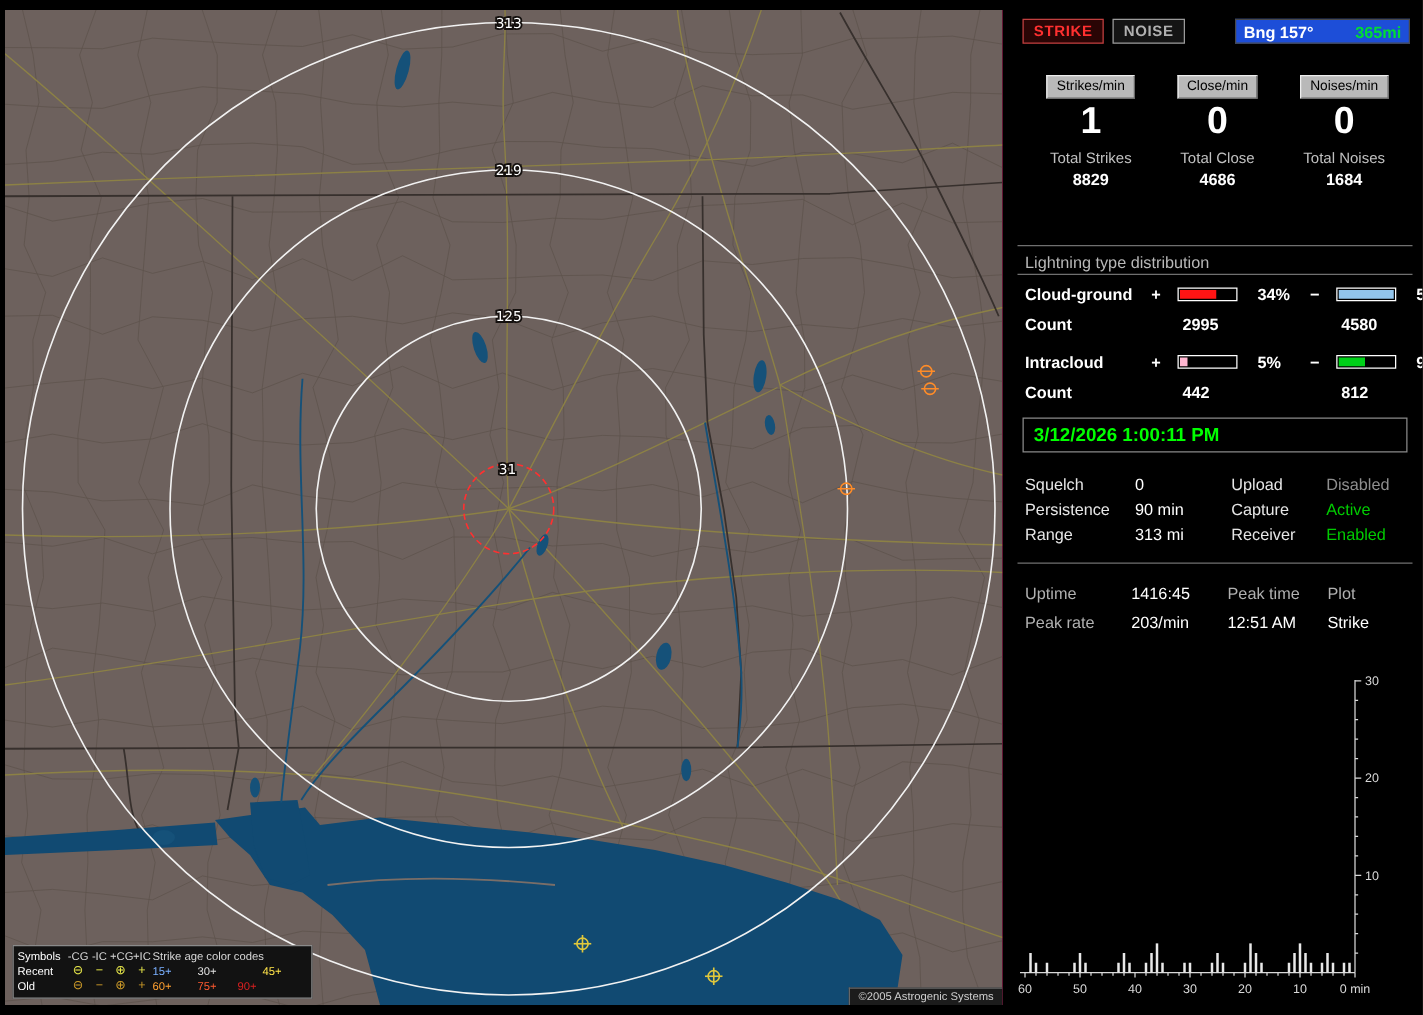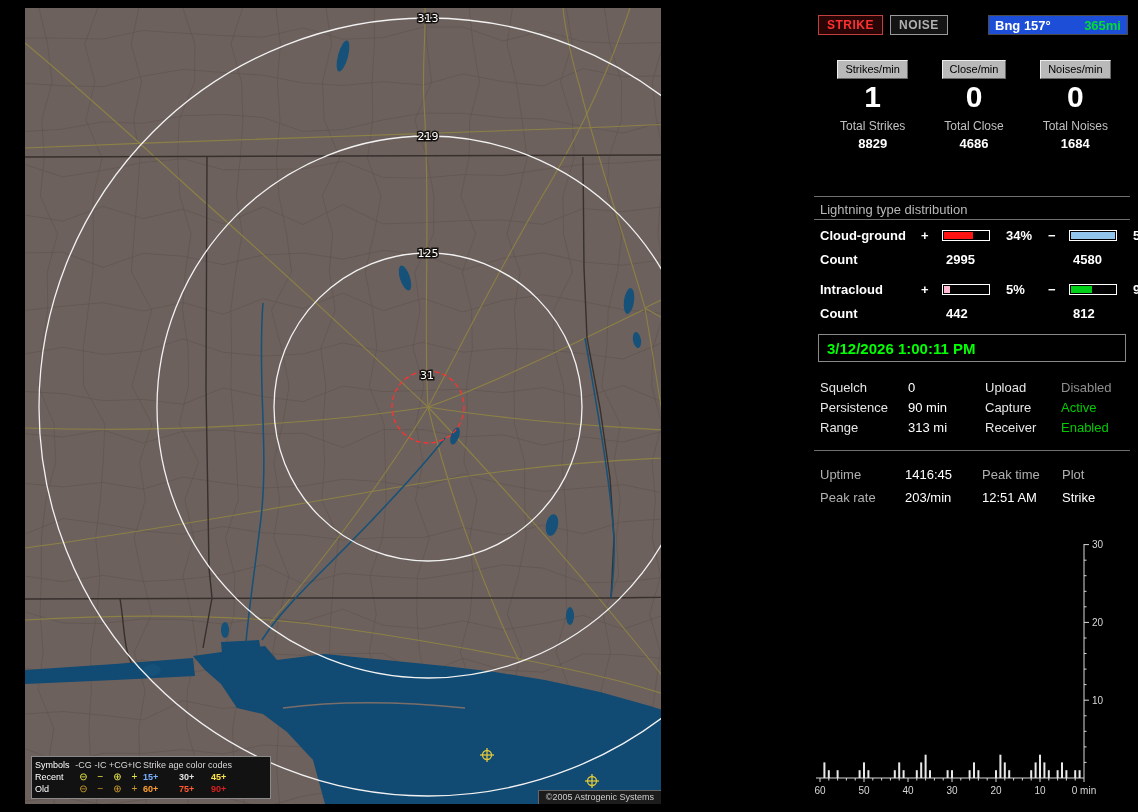--- a/index.html
+++ b/index.html
@@ -1,29 +1,29 @@
 <!DOCTYPE html>
 <html><head>
 <meta charset="utf-8">
 <style>
   * { margin:0; padding:0; box-sizing:border-box; }
   html,body { background:#000; font-family:"Liberation Sans",sans-serif; }
   #stage { position:relative; width:1138px; height:812px; background:#000; overflow:hidden; }
 
   
-  #map-area { position:absolute; left:25px; top:8px; width:636px; height:796px; overflow:hidden; background:#be185d; }
+  #map-area { position:absolute; left:4px; top:8px; width:798px; height:796px; overflow:hidden; background:#be185d; }
   #map-svg { display:block; width:798px; height:796px; }
   .ring-label { font:11px "DejaVu Sans",sans-serif; fill:#ffffff; stroke:#14100e; stroke-width:3px; paint-order:stroke; text-anchor:middle; }
 
   #legend { position:absolute; left:6px; top:748px; width:240px; background:#121212; border:1px solid #8a8a8a; font-size:9px; color:#e0e0e0; padding:2px 3px 3px; }
   .lg-row { display:grid; grid-template-columns:40px 17px 17px 17px 17px 36px 32px 32px; align-items:center; height:12px; }
   .lg-c1 { color:#ffffff; }
   .lg-sym { text-align:center; font-size:10px; line-height:10px; }
   .lg-colhead { text-align:center; color:#d8d8d8; }
-  .lg-age { font-weight:bold; }
+  .lg-age { font-weight:normal; }
   .lg-age-head { grid-column:6/9; color:#d8d8d8; }
 
   #map-copyright { position:absolute; right:0; bottom:0; background:#1c1c1c; border:1px solid #666; border-right:none; border-bottom:none; color:#cfcfcf; font-size:9px; padding:1px 7px 2px; }
 
   
   #sidebar { position:absolute; left:814px; top:8px; width:316px; height:796px; color:#fff; }
   #sidebar .abs { position:absolute; left:0; right:0; }
 
   .topbar { top:7px; display:flex; align-items:center; padding:0 2px 0 4px; gap:7px; }
   .btn { height:20px; line-height:18px; padding:0 8px; font-size:12px; font-weight:bold; text-align:center; letter-spacing:0.5px; cursor:default; }
@@ -171,21 +171,21 @@
         <span class="lg-age-head">Strike age color codes</span>
       </div>
       <div class="lg-row">
         <span class="lg-c1">Recent</span>
         <span class="lg-sym" style="color: rgb(230, 230, 74);">⊖</span>
         <span class="lg-sym" style="color: rgb(230, 230, 74);">−</span>
         <span class="lg-sym" style="color: rgb(230, 230, 74);">⊕</span>
         <span class="lg-sym" style="color: rgb(230, 230, 74);">+</span>
         <span class="lg-age" style="color: rgb(122, 176, 255);">15+</span>
         <span class="lg-age" style="color: rgb(224, 224, 224);">30+</span>
-        <span class="lg-age" style="color: rgb(255, 227, 74);">45+</span>
+        <span class="lg-age" style="color: rgb(255, 227, 74); margin-left: 20px;">45+</span>
       </div>
       <div class="lg-row">
         <span class="lg-c1">Old</span>
         <span class="lg-sym" style="color: rgb(204, 154, 40);">⊖</span>
         <span class="lg-sym" style="color: rgb(204, 154, 40);">−</span>
         <span class="lg-sym" style="color: rgb(204, 154, 40);">⊕</span>
         <span class="lg-sym" style="color: rgb(204, 154, 40);">+</span>
         <span class="lg-age" style="color: rgb(255, 160, 48);">60+</span>
         <span class="lg-age" style="color: rgb(255, 90, 48);">75+</span>
         <span class="lg-age" style="color: rgb(216, 32, 32);">90+</span>

